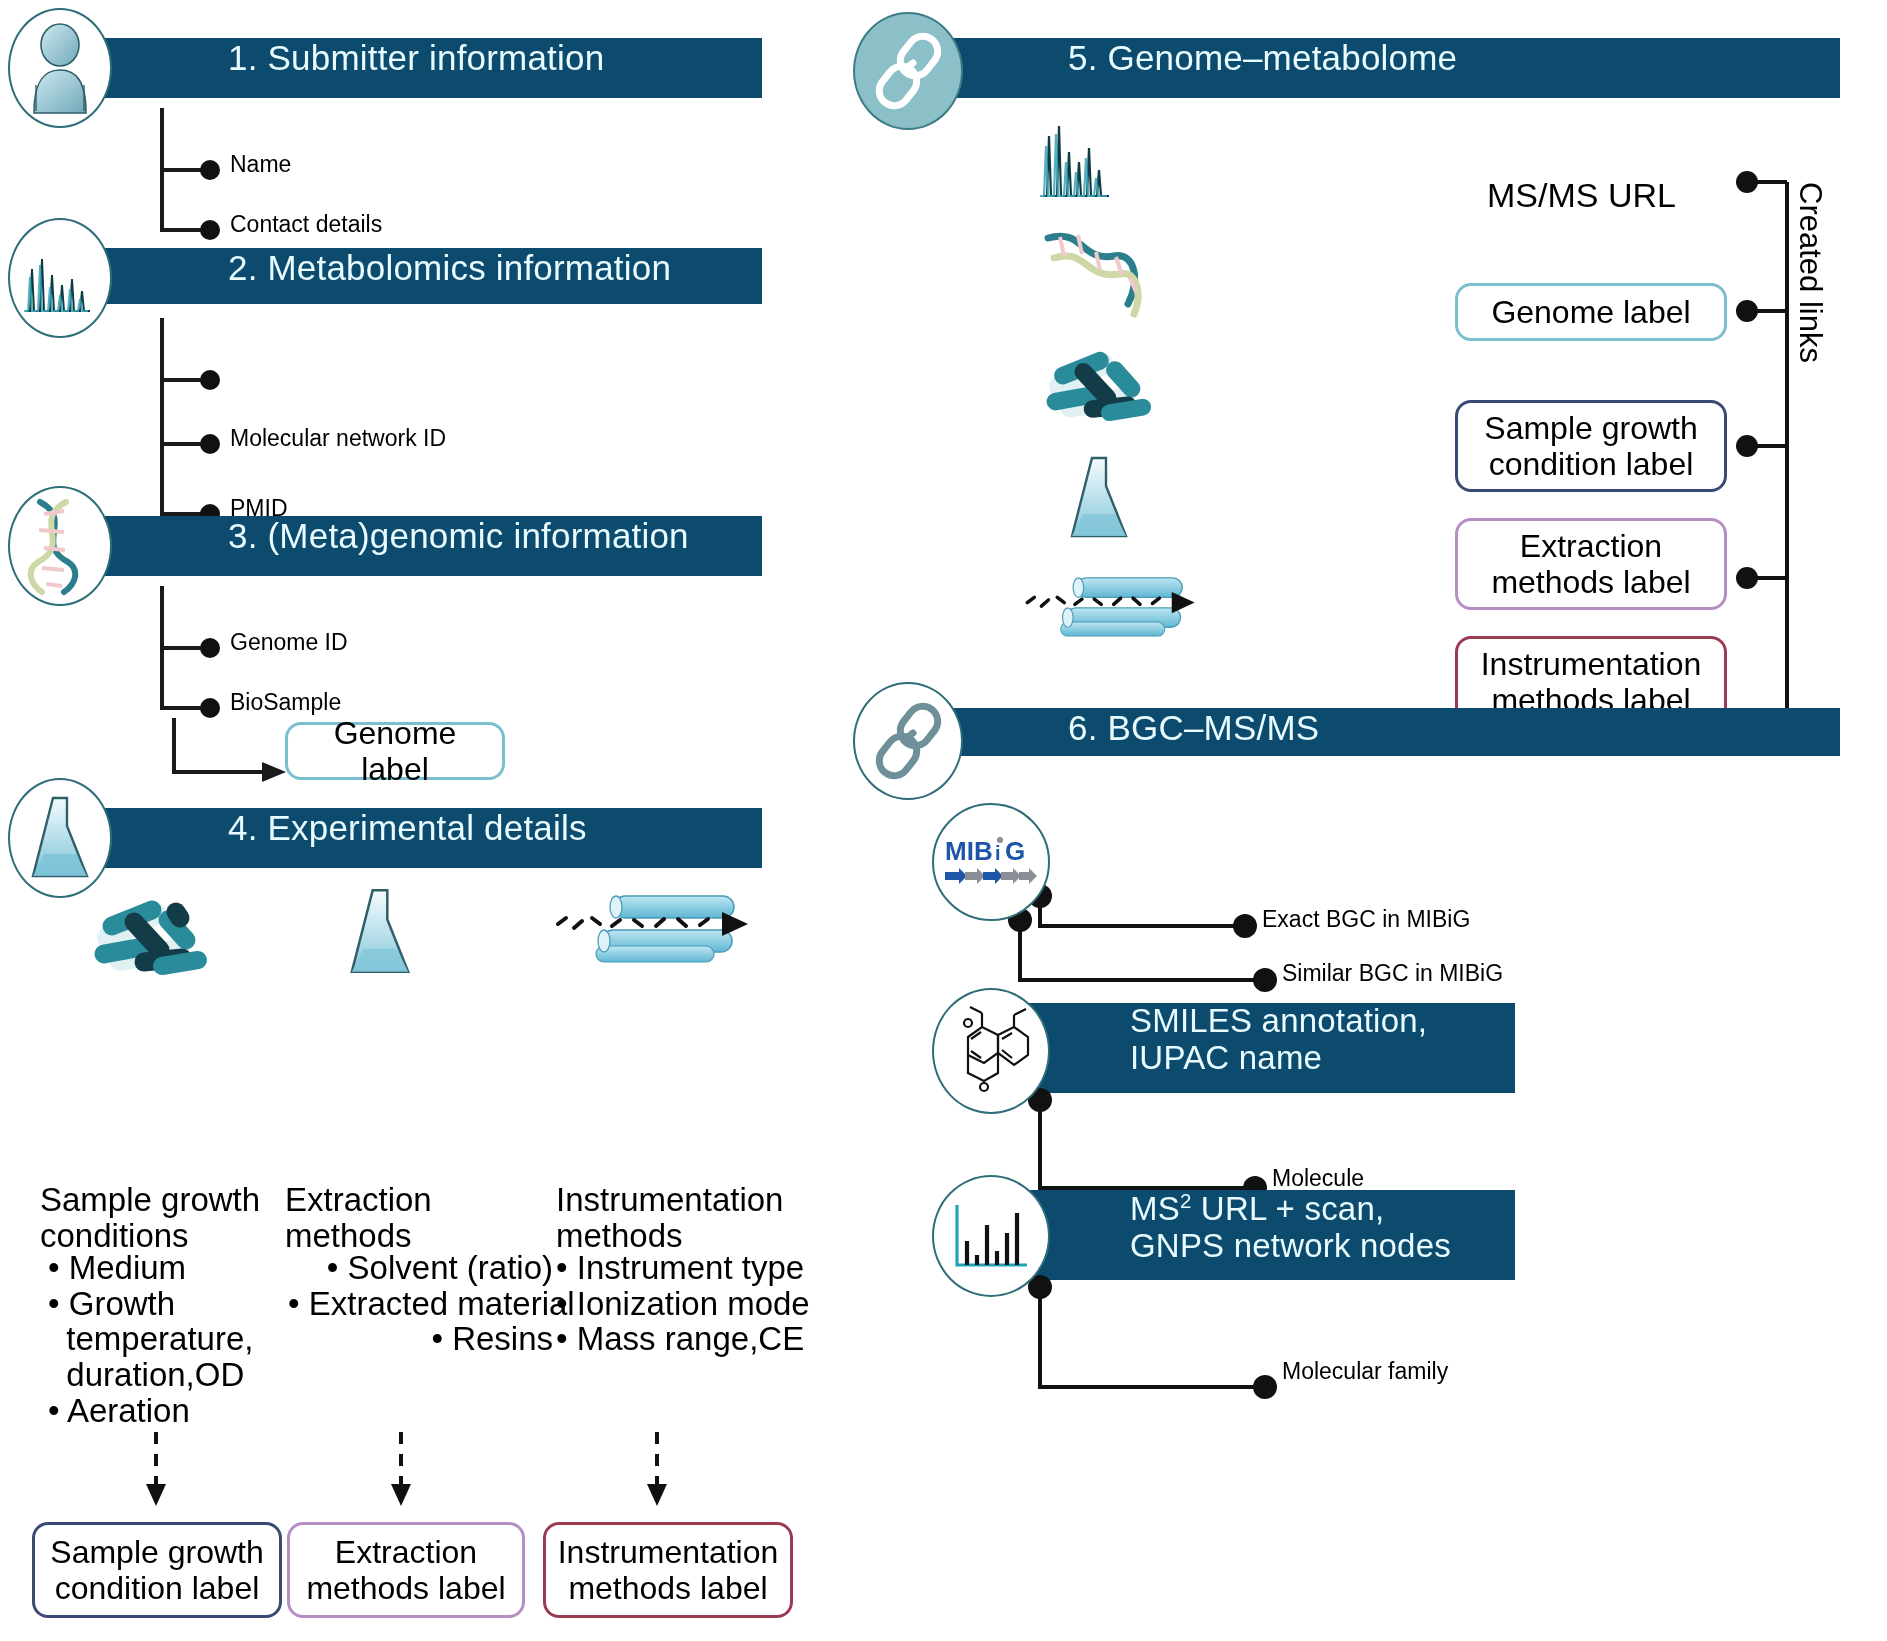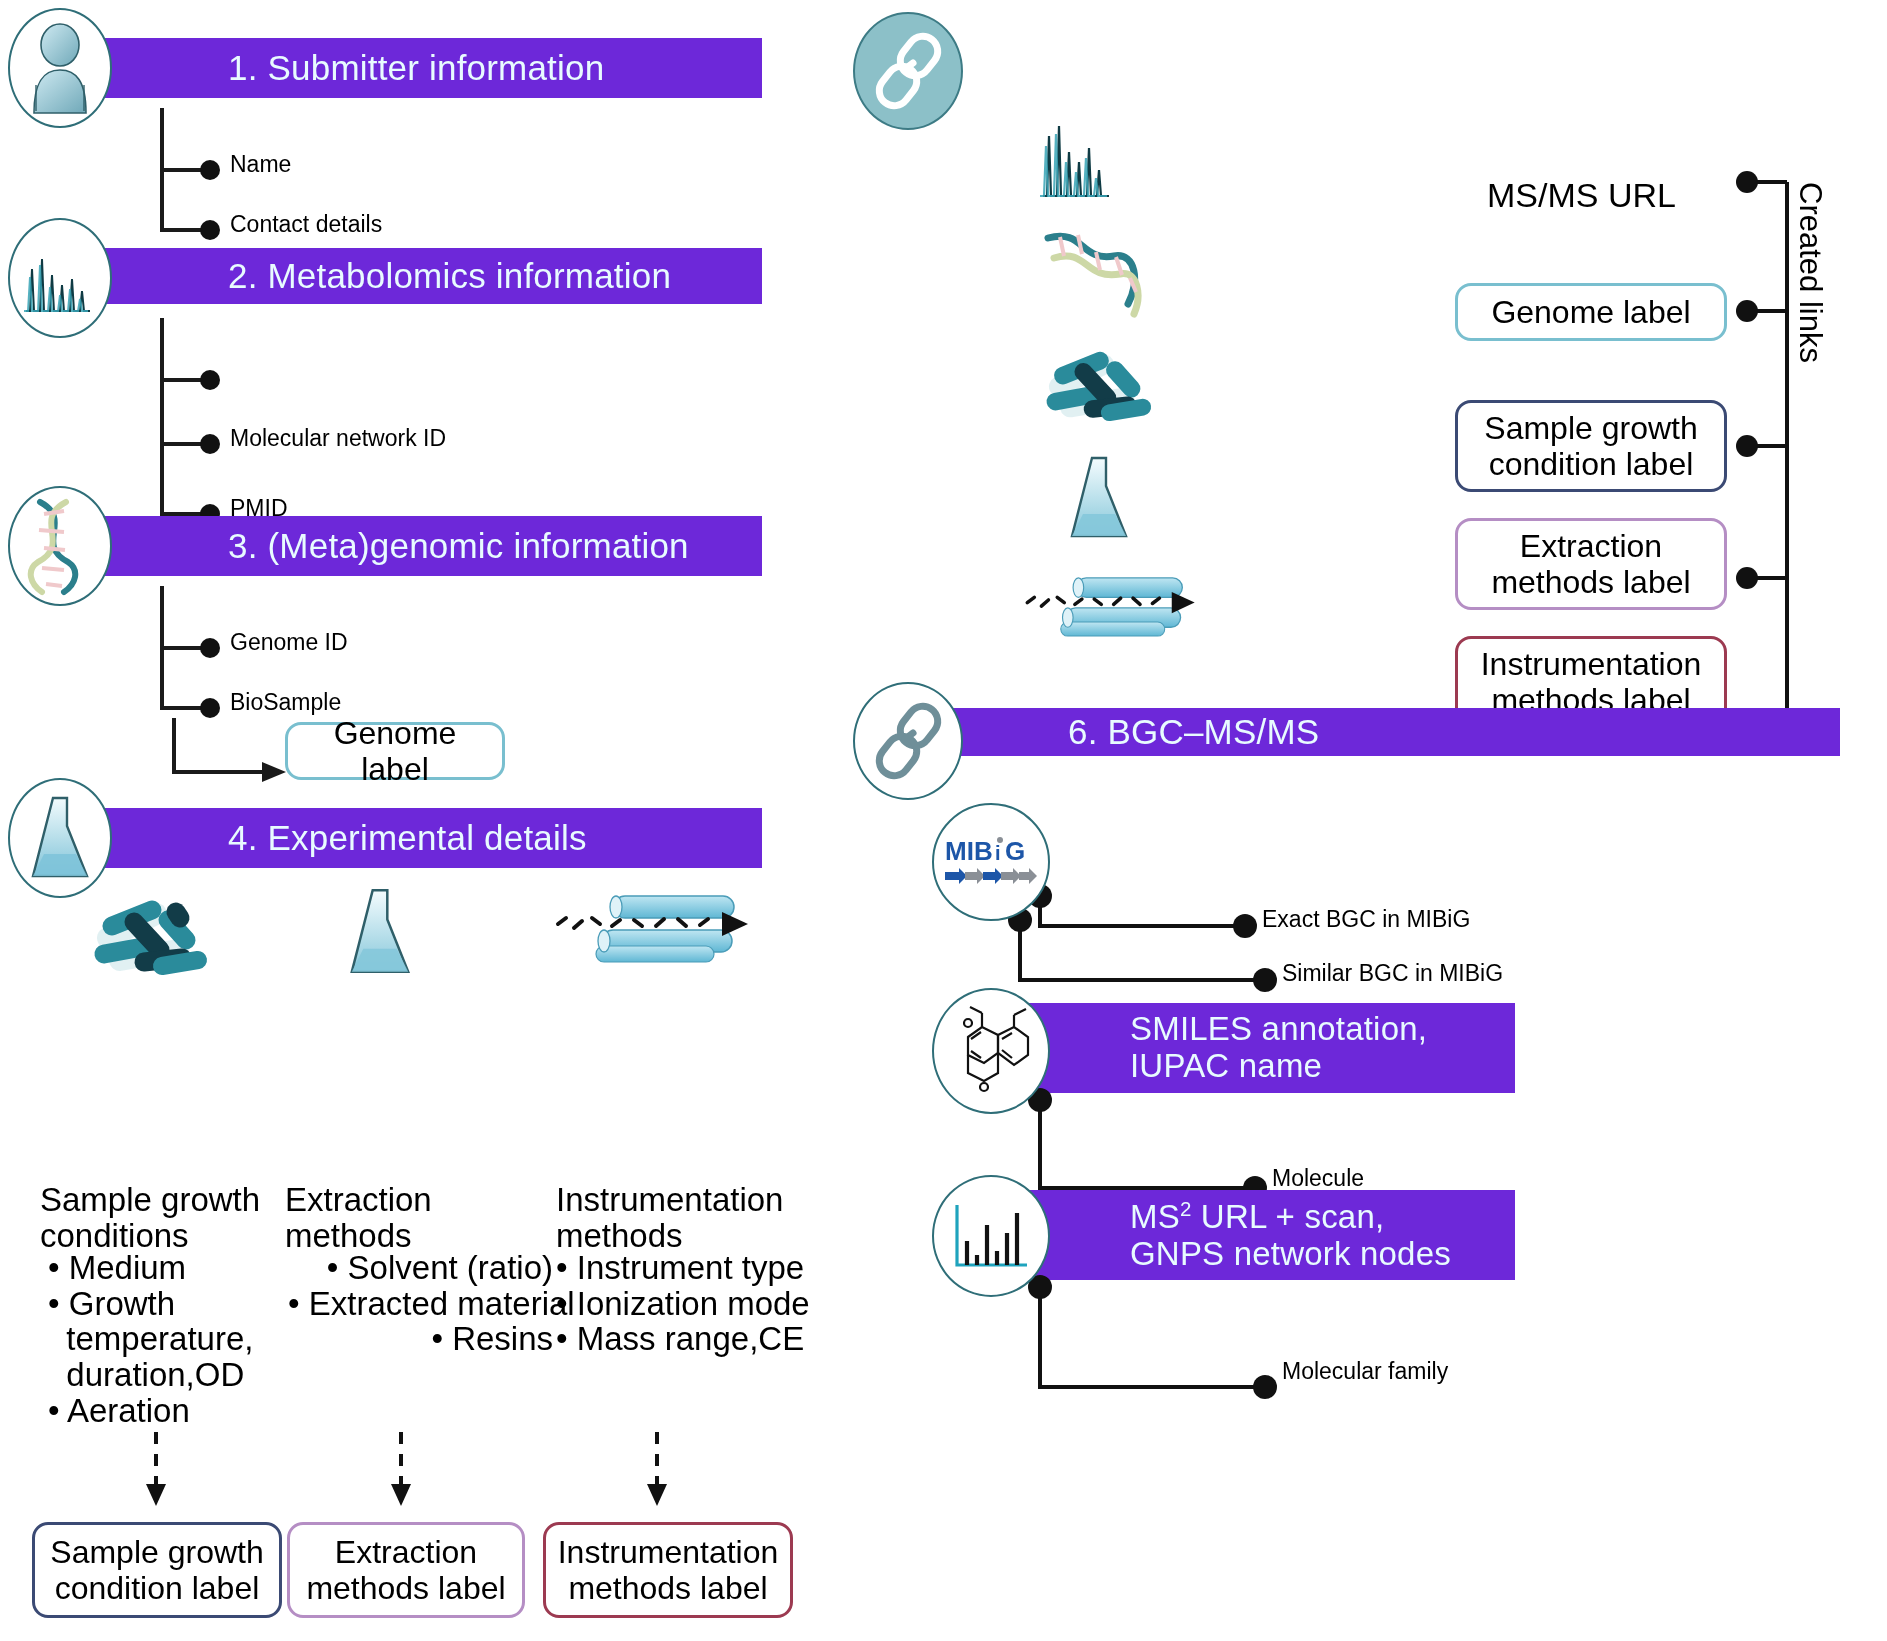--- a/index.html
+++ b/index.html
@@ -10,24 +10,23 @@
     font-family: "Liberation Sans", sans-serif;
     color: #000;
     position: relative;
     overflow: hidden;
   }
   .canvas { position: relative; width: 1887px; height: 1641px; }
 
   
   .bar {
     position: absolute;
-    background: #6d28d9;
+    background: #0c4a6e;
     color: #e8fbff;
     display: flex;
-    align-items: center;
     font-size: 35px;
     letter-spacing: .2px;
   }
   .bar .bar-text { padding-left: 128px; line-height: 1.12; }
   .bar.two-line { font-size: 33px; }
 
   
   .badge {
     position: absolute;
     border-radius: 50%;
@@ -306,20 +305,23 @@
   </div>
   <div class="chip extract" style="left:287px; top:1522px; width:238px; height:96px; flex-direction:column;">
     <div>Extraction</div>
     <div>methods label</div>
   </div>
   <div class="chip instrum" style="left:543px; top:1522px; width:250px; height:96px; flex-direction:column;">
     <div>Instrumentation</div>
     <div>methods label</div>
   </div>
 
+  <div class="bar" style="left:940px; top:38px; width:900px; height:60px;">
+    <span class="bar-text">5. Genome–metabolome</span>
+  </div>
   <div class="badge filled" style="left:853px; top:12px; width:110px; height:118px;">
     <svg width="74" height="84" viewBox="0 0 74 84">
       <g stroke="#ffffff" stroke-width="7" fill="none" stroke-linecap="round">
         <rect x="33" y="6" width="30" height="42" rx="15" transform="rotate(38 48 27)"></rect>
         <rect x="12" y="36" width="30" height="42" rx="15" transform="rotate(38 27 57)"></rect>
         <line x1="34" y1="40" x2="42" y2="34"></line>
       </g>
     </svg>
   </div>
 

